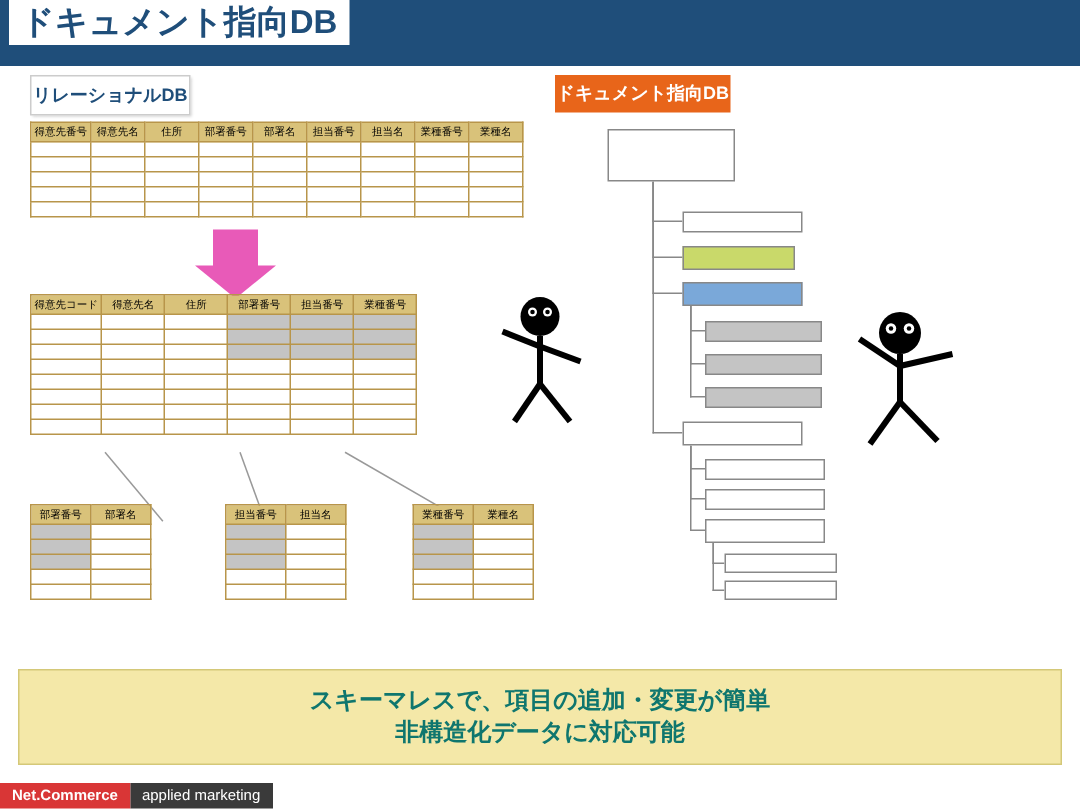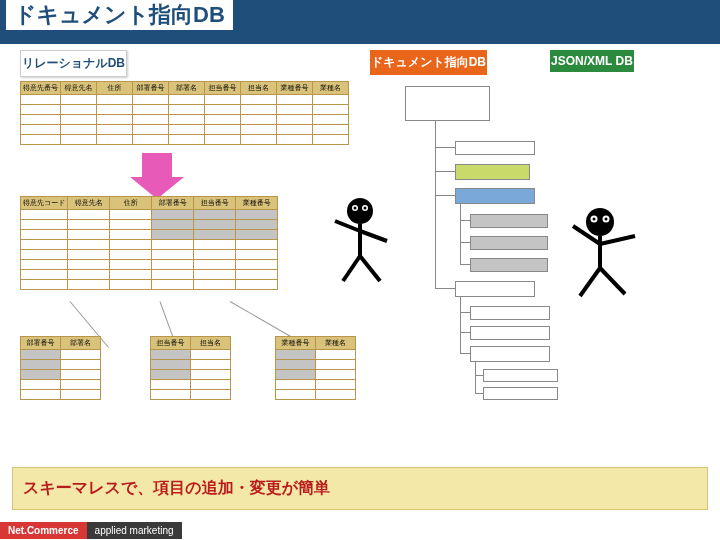--- a/index.html
+++ b/index.html
@@ -58,37 +58,36 @@
 .c7{left:55px;top:118px;width:10px;height:61px}
 .c8{left:55px;top:211px;width:10px;height:16px}
 .c9{left:55px;top:211px;width:10px;height:36px}
 .c10{left:55px;top:211px;width:10px;height:57px}
 .c11{left:70px;top:276px;width:8px;height:14px}
 .c12{left:70px;top:276px;width:8px;height:32px}
 .stick{position:absolute}
 .stick svg{overflow:visible}
 .stick1{left:325px;top:120px}
 .stick2{left:565px;top:130px}
-.summary{position:absolute;left:12px;bottom:30px;right:12px;background:#f4e8a8;border:1px solid #d4c878;padding:10px;font-size:16px;font-weight:bold;color:#b91c1c}
+.summary{position:absolute;left:12px;bottom:30px;right:12px;background:#f4e8a8;border:1px solid #d4c878;padding:10px;text-align:center;font-size:16px;font-weight:bold;color:#0f766e}
 .footer{position:absolute;bottom:0;left:0;right:0;height:20px;font-size:8px;display:flex;align-items:center}
 .footer .copy{flex:1;padding-left:8px;color:#555}
 .footer .nc{background:#d93636;color:#fff;padding:3px 8px;font-size:10px;font-weight:bold}
 .footer .am{background:#3a3a3a;color:#fff;padding:3px 8px;font-size:10px}
 </style>
 </head>
 <body>
 
 <div class="title-bar">
   <h1>ドキュメント指向DB</h1>
 </div>
 
 <div class="labels">
   <div class="lbl lbl-left">リレーショナルDB</div>
   <div class="lbl lbl-mid">ドキュメント指向DB</div>
-  <div class="lbl lbl-right">JSON/XML DB</div>
 </div>
 
 <div class="content">
 
   <table class="tbl tbl1">
     <tbody>
         <tr>
       <th>得意先番号</th>
       <th>得意先名</th>
       <th>住所</th>
@@ -379,18 +378,19 @@
         <line x1="35" y1="38" x2="70" y2="30" stroke="#000" stroke-width="4"></line>
         <line x1="35" y1="62" x2="15" y2="90" stroke="#000" stroke-width="4"></line>
         <line x1="35" y1="62" x2="60" y2="88" stroke="#000" stroke-width="4"></line>
       </svg>
   </div>
 
 </div>
 
 <div class="summary">
   <div>スキーマレスで、項目の追加・変更が簡単</div>
+  <div>非構造化データに対応可能</div>
 </div>
 
 <div class="footer">
   <div class="nc">Net.Commerce</div>
   <div class="am">applied marketing</div>
 </div>
 
 </body></html>

